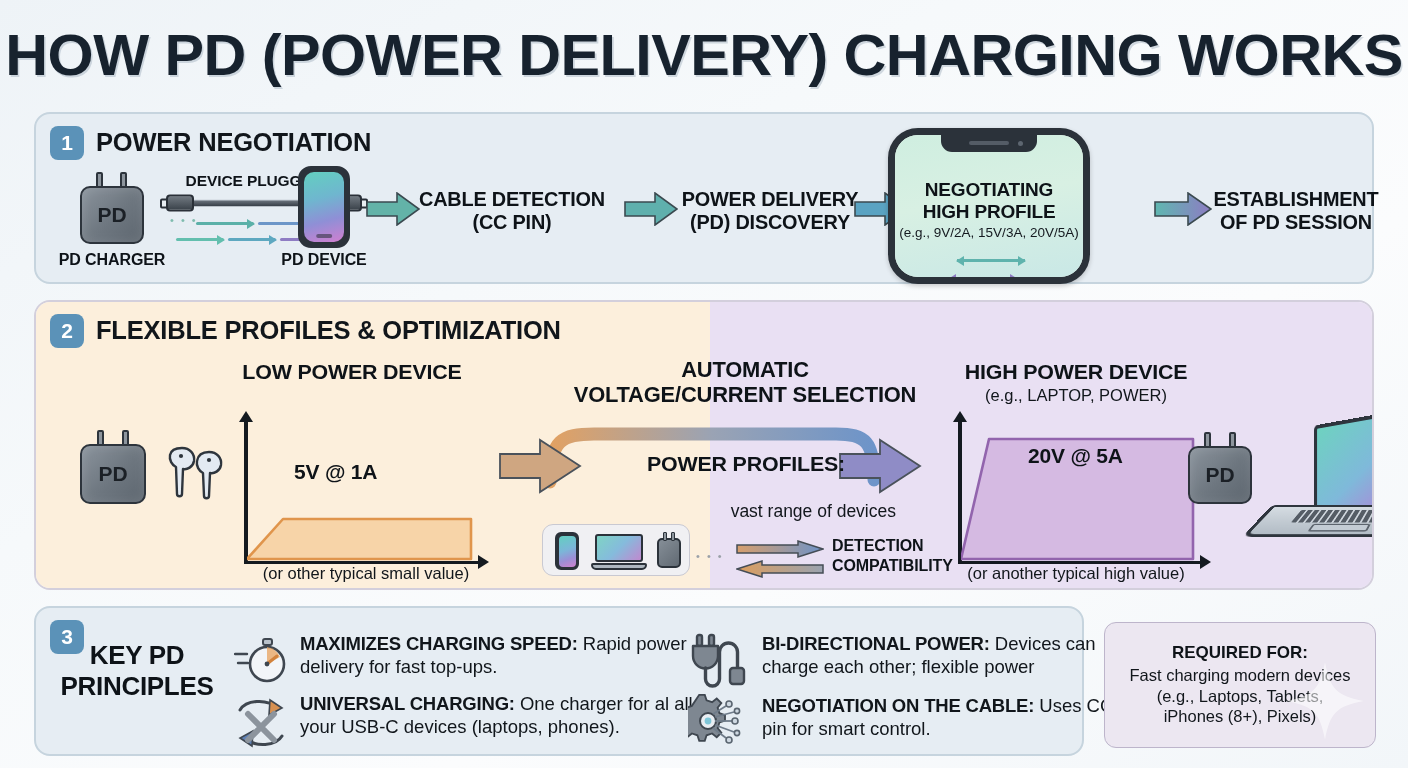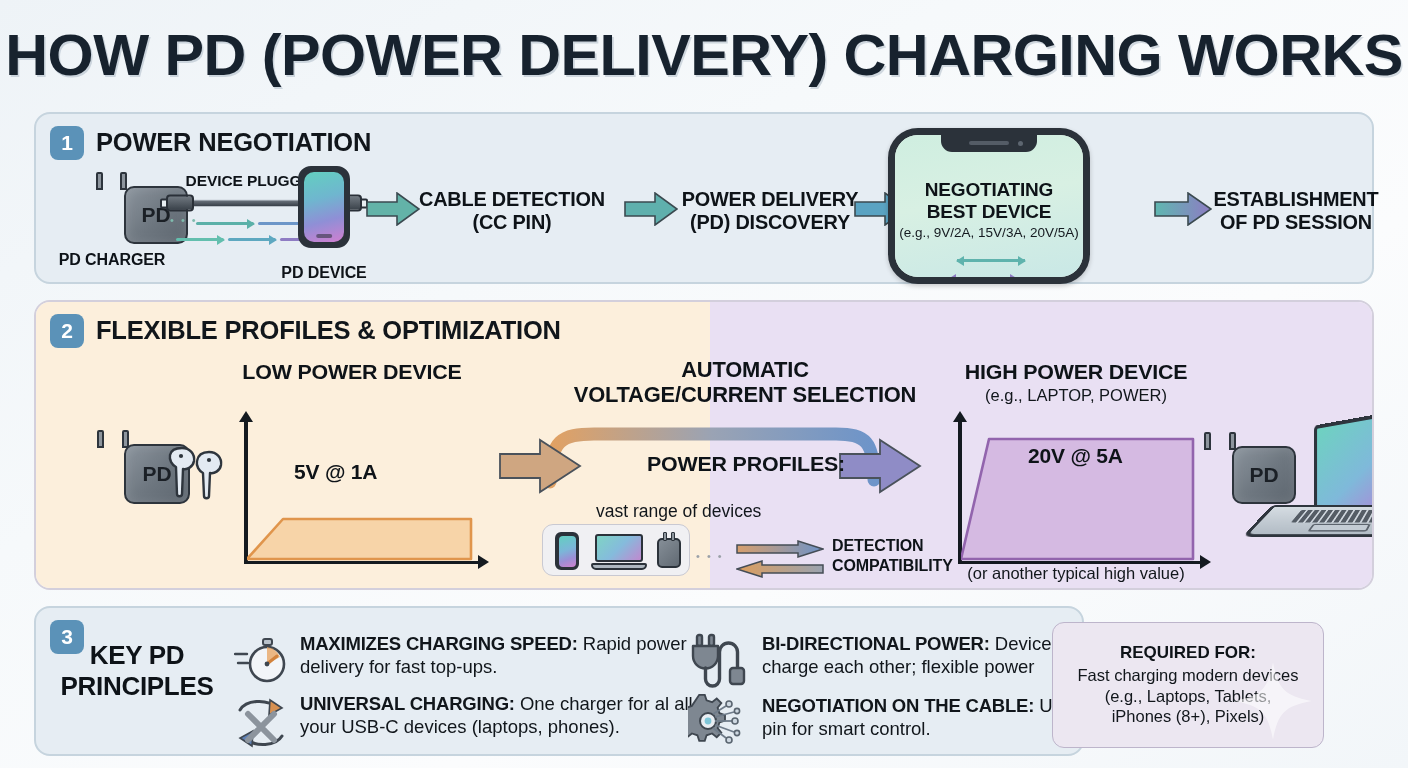--- a/index.html
+++ b/index.html
@@ -78,21 +78,20 @@
 
   
   .charger { position: absolute; }
   .charger .body {
     position:absolute; left:0; top:14px; width:100%; height:calc(100% - 14px);
     background: linear-gradient(135deg,#8a939c 0%, #6d767f 55%, #5d666f 100%);
     border: 2.5px solid #2d343c; border-radius: 10px;
     display:flex; align-items:center; justify-content:center;
     font-weight:700; color:#1b2026;
     box-shadow: inset 0 0 12px rgba(255,255,255,0.12);
-    margin-left: 44px;
   }
   .charger .pin {
     position:absolute; top:0; width:7px; background:#8d959d;
     border:2.2px solid #2d343c; border-radius:2px 2px 0 0;
   }
 
   .phone1 {
     position:absolute;
     border:3px solid #2b323a; border-radius:13px;
     background:#2b323a; padding:3px;
@@ -280,21 +279,21 @@
     color:#0e1318; letter-spacing:-0.3px;
   }
   .principle { position:absolute; }
   .principle .txt {
     font-size:18.5px; line-height:1.25; color:#11161b;
   }
   .principle .txt b { font-weight:700; letter-spacing:-0.2px;text-align:right; }
   .picon { position:absolute; }
 
   .reqBox {
-    position:absolute; left:1052px; top:622px; width:272px; height:126px;
+    position:absolute; left:1104px; top:622px; width:272px; height:126px;
     background:#ece7f1; border:1.5px solid #bdb5cb; border-radius:12px;
     display:flex; flex-direction:column; align-items:center; justify-content:center;
     overflow:hidden;
   }
   .reqBox .rt { font-size:17px; font-weight:700; color:#0e1318; margin-bottom:2px; }
   .reqBox .rb { font-size:16.5px; line-height:1.26; color:#11161b; text-align:right; }
   .sparkle {
     position:absolute; right:8px; bottom:4px; width:84px; height:84px;
     opacity:.55; pointer-events:none;
   }
@@ -331,21 +330,21 @@
     <div class="flowArrow" style="left:160px; top:108px; width:58px; background:#5bb0a8; color:#5bb0a8;"></div>
     <div class="flowArrow" style="left:222px; top:108px; width:62px; background:#6c96c8; color:#6c96c8;"></div>
     <div class="flowArrow" style="left:140px; top:124px; width:48px; background:#63bfae; color:#63bfae;"></div>
     <div class="flowArrow" style="left:192px; top:124px; width:48px; background:#5ea8c0; color:#5ea8c0;"></div>
     <div class="flowArrow" style="left:244px; top:124px; width:52px; background:#8e7cc3; color:#8e7cc3;"></div>
 
     <div class="phone1" style="left:262px; top:52px; width:52px; height:82px;">
       <div class="scr"></div>
       <div class="speaker"></div>
     </div>
-    <div class="capLabel" style="left:222px; top:150px; width:132px;">PD DEVICE</div>
+    <div class="capLabel" style="left:222px; top:137px; width:132px;">PD DEVICE</div>
 
     <div class="chev" style="left:330px; top:78px;">
       <svg width="54" height="34" viewBox="0 0 54 34">
         <path d="M1 10 H31 V1 L53 17 L31 33 V24 H1 Z" fill="#63b3a8" stroke="#3b4a50" stroke-width="1.6"></path>
       </svg>
     </div>
 
     <div class="stepLabel" style="left:366px; top:74px; width:220px;">
       <div>CABLE DETECTION</div>
       <div>(CC PIN)</div>
@@ -386,21 +385,21 @@
     </div>
   </div>
 
   <div class="bigphone" style="left:888px; top:128px; width:202px; height:156px;">
     <div class="inner"></div>
     <div class="notch">
         <div class="bar"></div>
         <div class="dot"></div>
       </div>
     <div class="ptxt">NEGOTIATING</div>
-    <div class="ptxt" style="top:66px;">BEST DEVICE</div>
+    <div class="ptxt" style="top:66px;">HIGH PROFILE</div>
     <div class="psub">(e.g., 9V/2A, 15V/3A, 20V/5A)</div>
     <div class="dblArrow" style="left:62px; top:124px; width:68px; background:#5fb3ad; color:#5fb3ad;"></div>
     <div class="dblArrow" style="left:54px; top:142px; width:68px; background:#8e7cc3; color:#8e7cc3;"></div>
   </div>
 
   <div class="panel" id="panel2">
     <div class="p2-left"></div>
     <div class="p2-right"></div>
 
     <div class="badge" style="left:14px; top:12px;">2</div>
@@ -424,20 +423,21 @@
     </svg>
 
     <div class="axis" style="left:208px; top:118px; width:236px; height:144px;">
       <div class="yl"></div>
         <div class="xl"></div>
       <svg style="position:absolute; left:3px; bottom:3px;" width="228" height="140" viewBox="0 0 228 140">
         <path d="M0 138 L36 98 L224 98 L224 138 Z" fill="#f6cf9f" fill-opacity=".85" stroke="#e0954c" stroke-width="2.6" stroke-linejoin="round"></path>
       </svg>
     </div>
     <div class="curveLbl" style="left:258px; top:158px;">5V @ 1A</div>
+    <div class="axisNote" style="left:190px; top:262px; width:280px; text-align:center;">(or other typical small value)</div>
 
     <div class="stepLabel" style="left:500px; top:56px; width:418px; font-size:21.5px;">
       <div>AUTOMATIC</div>
       <div>VOLTAGE/CURRENT SELECTION</div>
     </div>
 
     <div class="pipe" style="left:462px; top:120px;">
       <svg width="430" height="76" viewBox="0 0 430 76">
         <defs>
           <linearGradient id="pg" x1="0" x2="1">
@@ -446,21 +446,21 @@
             <stop offset="1" stop-color="#6d94c9"></stop>
           </linearGradient>
         </defs>
         <path d="M52 60 C52 18 64 12 96 12 L338 12 C368 12 376 20 376 58" fill="none" stroke="url(#pg)" stroke-width="13" stroke-linecap="round"></path>
         <path d="M4 46 H44 V32 L84 58 L44 84 V70 H4 Z" transform="translate(-2,-14)" fill="#cfa681" stroke="#4a525b" stroke-width="1.8"></path>
         <path d="M344 46 H384 V32 L424 58 L384 84 V70 H344 Z" transform="translate(-2,-14)" fill="#8f8cc6" stroke="#4a525b" stroke-width="1.8"></path>
       </svg>
     </div>
 
     <div class="stepLabel" style="left:560px; top:150px; width:300px; font-size:21px;">POWER PROFILES:</div>
-    <div class="axisNote" style="left:560px; top:199px; width:300px; text-align:left; font-size:17.5px;">vast range of devices</div>
+    <div class="axisNote" style="left:560px; top:199px; width:300px; text-align:right; font-size:17.5px;">vast range of devices</div>
 
     <div class="cluster" style="left:506px; top:222px; width:148px; height:52px;">
       <div class="mini phone" style="left:12px; top:7px; width:24px; height:38px;">
           <div class="s"></div>
         </div>
       <div class="mini lap" style="left:48px; top:9px; width:56px; height:36px;">
         <div class="scr"></div>
           <div class="base"></div>
       </div>
       <div class="mini chg" style="left:114px; top:13px; width:24px; height:30px;">

